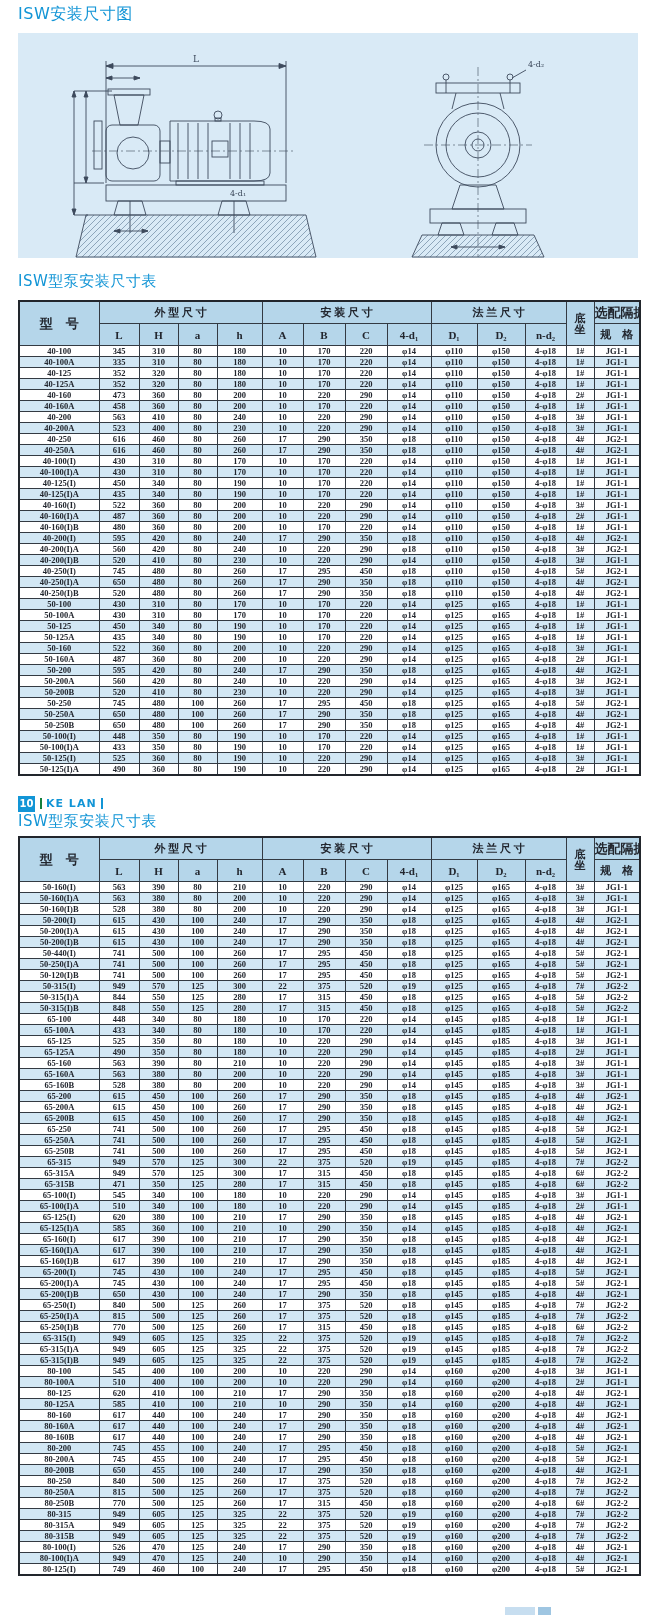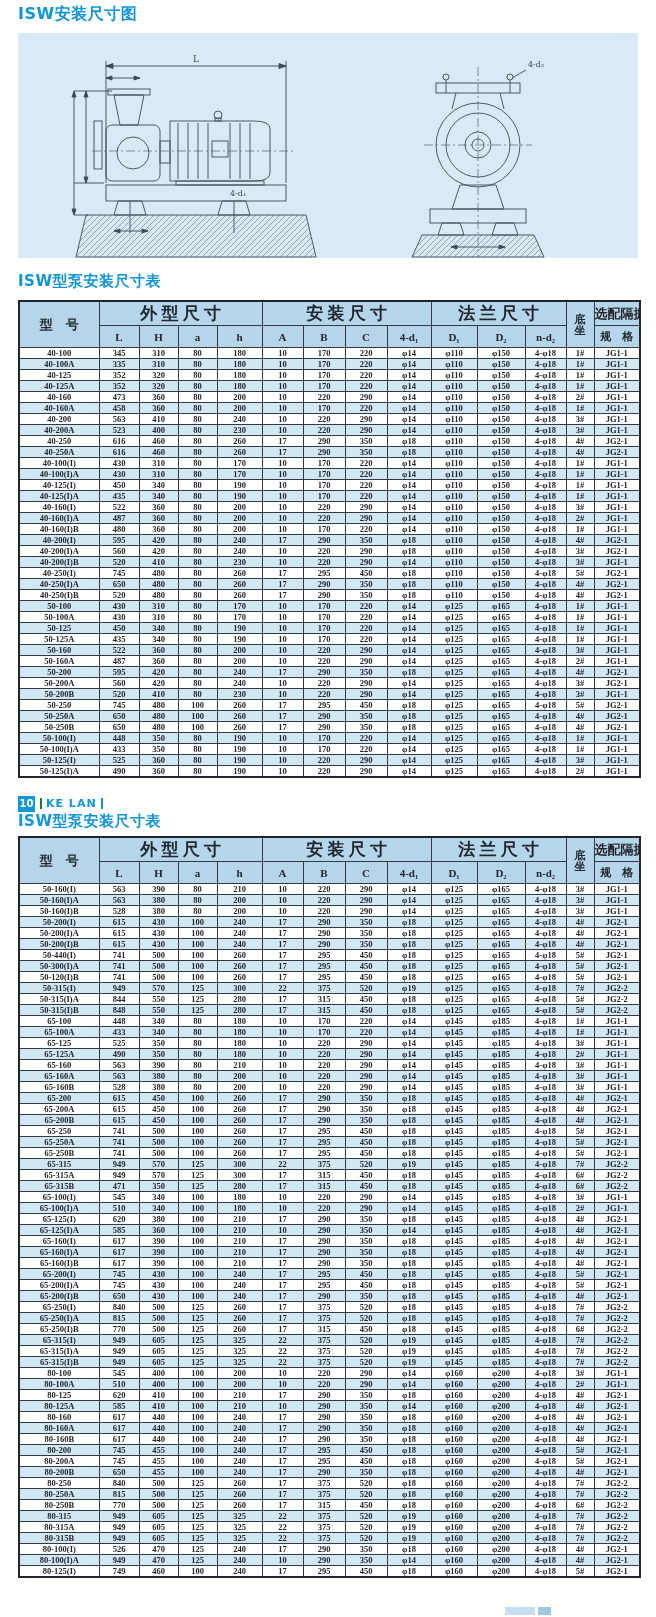--- a/index.html
+++ b/index.html
@@ -1,28 +1,28 @@
 <!DOCTYPE html>
 <html><head>
 <meta charset="utf-8">
 <style>
   html,body{margin:0;padding:0;}
   body{width:656px;height:1617px;position:relative;background:#ffffff;
        font-family:"Liberation Serif","DejaVu Serif",serif;}
   .blue-title{position:absolute;left:18px;color:#1295d6;
        font-family:"DejaVu Sans","Liberation Sans",sans-serif;
-       font-weight:bold;font-size:16px;letter-spacing:.5px;}
+       font-weight:normal;font-size:16px;letter-spacing:.5px;}
   .drawing-panel{position:absolute;left:18px;top:33px;width:620px;height:225px;
        background:#d9eaf6;}
   .dim-table{position:absolute;left:18px;width:621px;border-collapse:collapse;
        table-layout:fixed;border:2px solid #22262c;}
   .dim-table th,.dim-table td{border:1px solid #333a42;text-align:center;
        color:#22262e;padding:0;overflow:hidden;white-space:nowrap;}
   .dim-table thead th{background:#b5d6ea;font-weight:bold;height:21px;}
-  .gh{font-size:17px;}
+  .gh{font-size:11px;}
   .sh{font-size:11px;}
   .base-th span{display:block;font-size:11px;line-height:11px;}
   .iso-th{font-size:13px;}
   .model-th{font-size:13px;}
   .dim-table td{height:10px;font-size:8.5px;font-weight:bold;line-height:10px;}
   .dim-table tbody tr:nth-child(even) td{background:#d2e7f4;}
   .brand-row{position:absolute;left:18px;top:795px;height:17px;display:flex;
        align-items:center;gap:5px;}
   .brand-badge{width:17px;height:16px;background:#1295d6;color:#fff;
        font-family:"DejaVu Sans",sans-serif;font-weight:bold;font-size:10px;
@@ -971,21 +971,21 @@
         <td>295</td>
         <td>450</td>
         <td>φ18</td>
         <td>φ125</td>
         <td>φ165</td>
         <td>4-φ18</td>
         <td>5#</td>
         <td>JG2-1</td>
       </tr>
       <tr>
-        <td>50-300(I)A</td>
+        <td>50-250(I)A</td>
         <td>741</td>
         <td>500</td>
         <td>100</td>
         <td>260</td>
         <td>17</td>
         <td>295</td>
         <td>450</td>
         <td>φ18</td>
         <td>φ125</td>
         <td>φ165</td>

